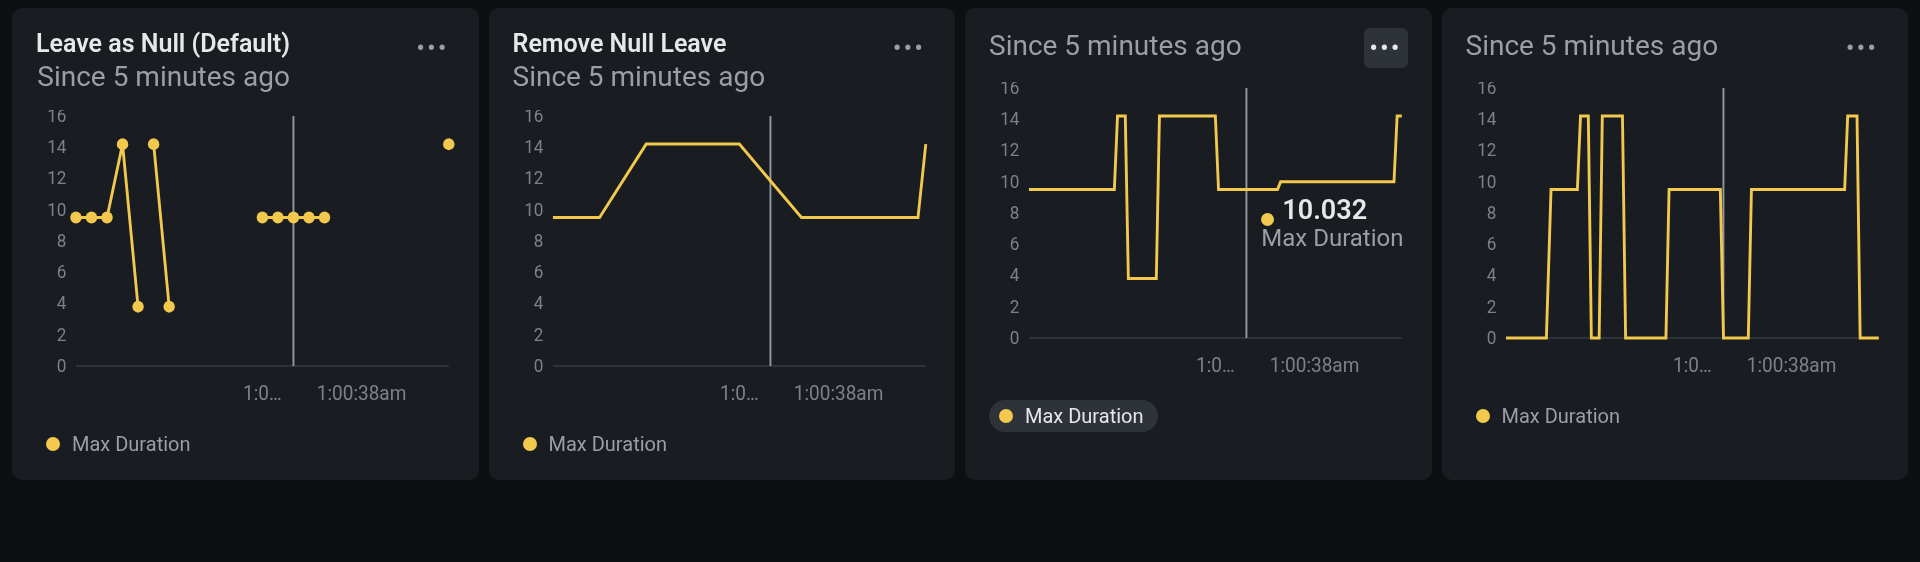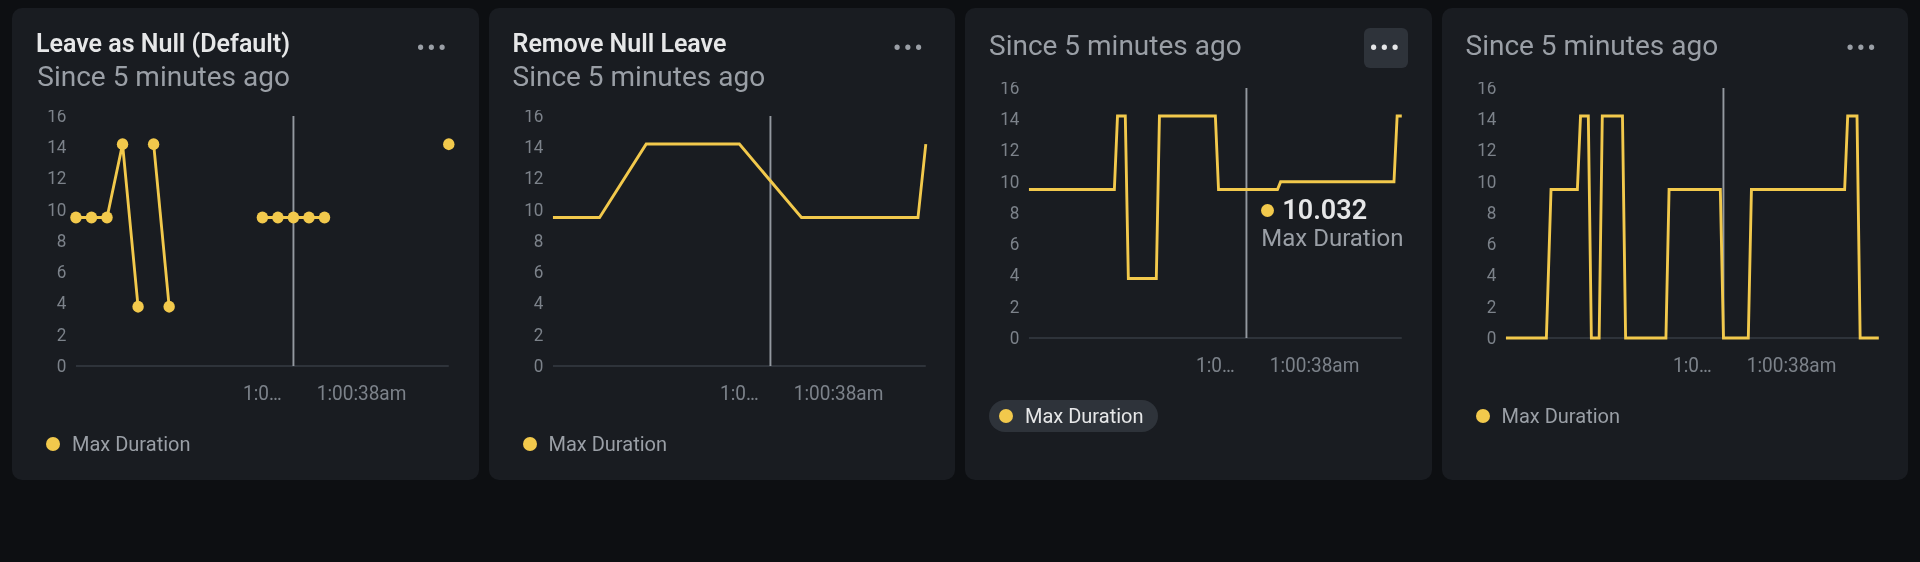--- a/index.html
+++ b/index.html
@@ -126,21 +126,21 @@
     top: 112px;
     right: 4px;
     text-align: left;
     pointer-events: none;
   }
   .tooltip-val {
     font-size: 27px;
     font-weight: 600;
     color: var(--text-primary);
     display: flex;
-    align-items: center;
+    align-items: flex-end;
     gap: 8px;
   }
   .tooltip-val .dot {
     width: 13px; height: 13px; border-radius: 50%; background: var(--accent);
   }
   .tooltip-label {
     font-size: 24px;
     color: var(--text-secondary);
     margin-top: -2px;
   }

